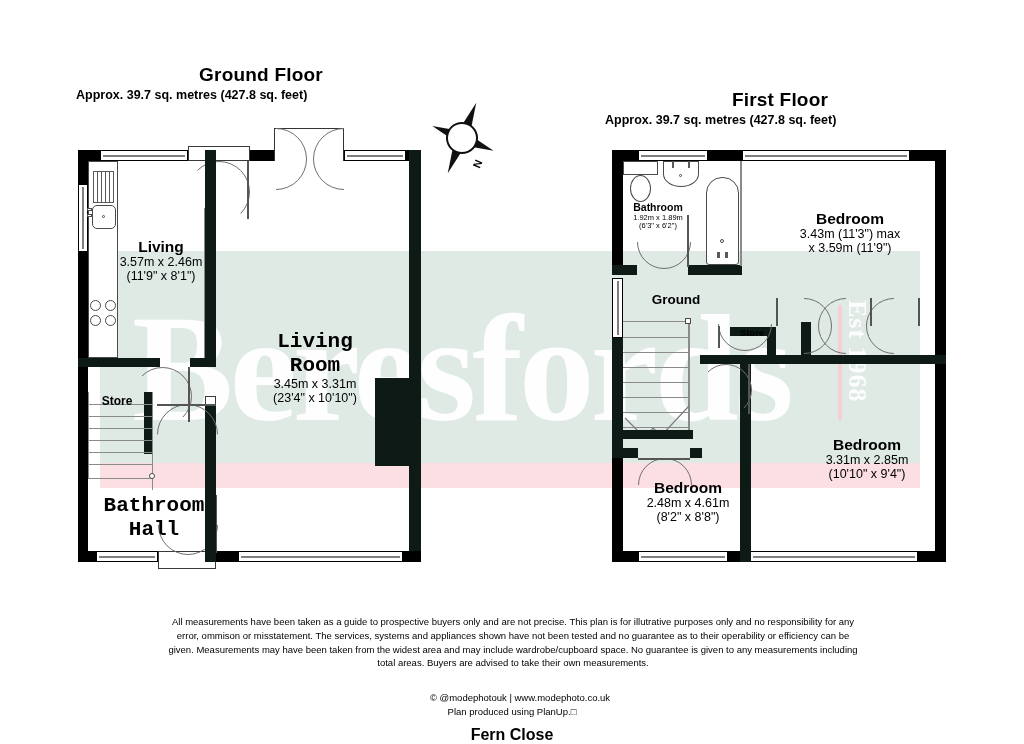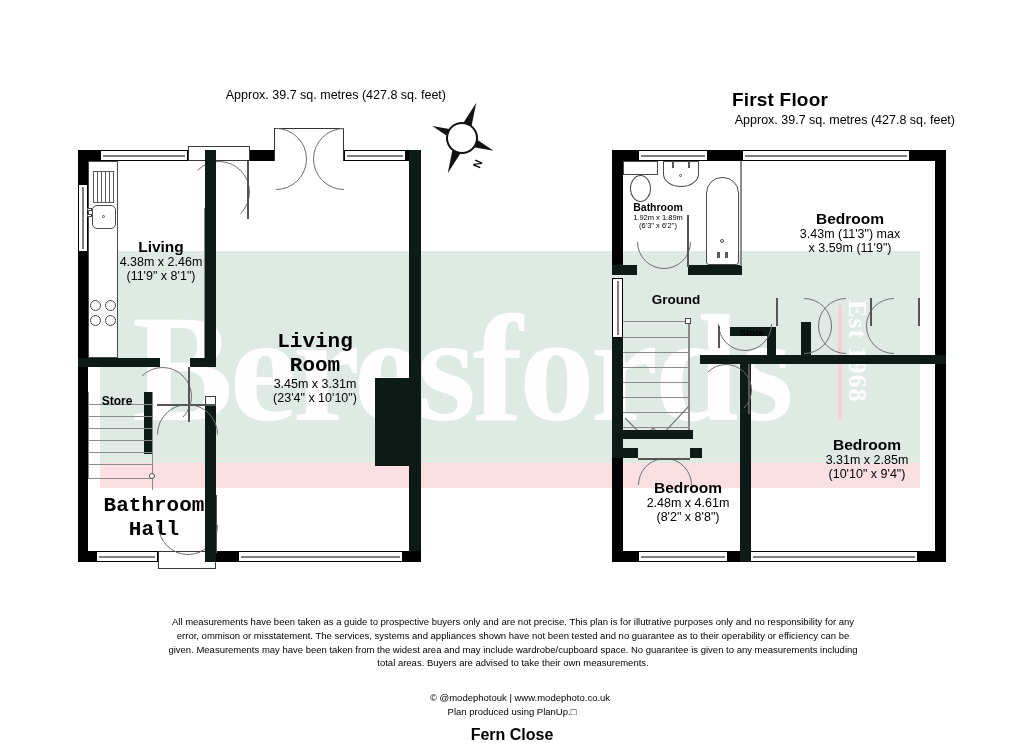--- a/index.html
+++ b/index.html
@@ -12,21 +12,21 @@
     overflow:hidden;
   }
   #stage{position:absolute;left:0;top:0;width:1024px;height:744px;}
   .abs{position:absolute;}
 
   
   .floor-title{
     font-size:19px;font-weight:bold;text-align:center;letter-spacing:.2px;
   }
   .floor-sub{
-    font-size:12.5px;text-align:right;
+    font-size:12.5px;text-align:left;font-weight:bold;
   }
 
   
   .rm{position:absolute;text-align:center;line-height:1.12;}
   .rm .nm{font-size:15.5px;font-weight:bold;white-space:nowrap;}
   .rm .nm2{font-size:21px;font-weight:bold;font-family:Liberation Mono, monospace;}
   .rm .dim{font-size:12.5px;white-space:nowrap;}
   .rm.small .nm{font-size:10.5px;}
   .rm.small .dim{font-size:7.5px;}
   .rm.mid .nm{font-size:12px;}
@@ -86,20 +86,21 @@
 
 <div id="stage">
 
   <div class="band" style="left:100px;top:251px;width:820px;height:212px;background:#dfeae5;"></div>
   <div class="band" style="left:100px;top:463px;width:820px;height:25px;background:#fbdfe3;"></div>
 
   <div class="wm wm-main" style="left:132px;top:282px;">Beresfords</div>
   <div class="wm-bar" style="left:838px;top:305px;width:4px;height:115px;"></div>
   <div class="wm wm-est" style="left:872px;top:300px;">Est 1968</div>
 
+  <div class="abs floor-title" style="left:76px;top:64px;width:370px;">Ground Floor</div>
   <div class="abs floor-sub" style="left:76px;top:88px;width:370px;">Approx. 39.7 sq. metres (427.8 sq. feet)</div>
 
   <div class="abs floor-title" style="left:605px;top:89px;width:350px;">First Floor</div>
   <div class="abs floor-sub" style="left:605px;top:113px;width:350px;">Approx. 39.7 sq. metres (427.8 sq. feet)</div>
 
   <div class="compass" style="left:428px;top:98px;width:72px;height:78px;">
     <svg width="72" height="78" viewBox="0 0 72 78">
       <g transform="rotate(22 34 40)">
         <polygon points="34,2 40,34 34,40 28,34" fill="#111"></polygon>
         <polygon points="34,78 28,46 34,40 40,46" fill="#111"></polygon>
@@ -199,21 +200,21 @@
   <div class="fx" style="left:90px;top:300px;width:11px;height:11px;border-radius:50%;"></div>
   <div class="fx" style="left:105px;top:300px;width:11px;height:11px;border-radius:50%;"></div>
   <div class="fx" style="left:90px;top:315px;width:11px;height:11px;border-radius:50%;"></div>
   <div class="fx" style="left:105px;top:315px;width:11px;height:11px;border-radius:50%;"></div>
 
   <div class="hair" style="left:204px;top:208px;width:1px;height:150px;"></div>
   <div class="hair" style="left:204px;top:208px;width:0px;height:1px;"></div>
 
   <div class="rm" style="left:105px;top:238px;width:112px;">
     <div class="nm">Living</div>
-    <div class="dim">4.38m x 2.46m</div>
+    <div class="dim">3.57m x 2.46m</div>
     <div class="dim">(11'9" x 8'1")</div>
   </div>
 
   <div class="rm" style="left:250px;top:330px;width:130px;">
     <div class="nm2">Living</div>
     <div class="nm2">Room</div>
     <div class="dim">3.45m x 3.31m</div>
     <div class="dim">(23'4" x 10'10")</div>
   </div>
 

